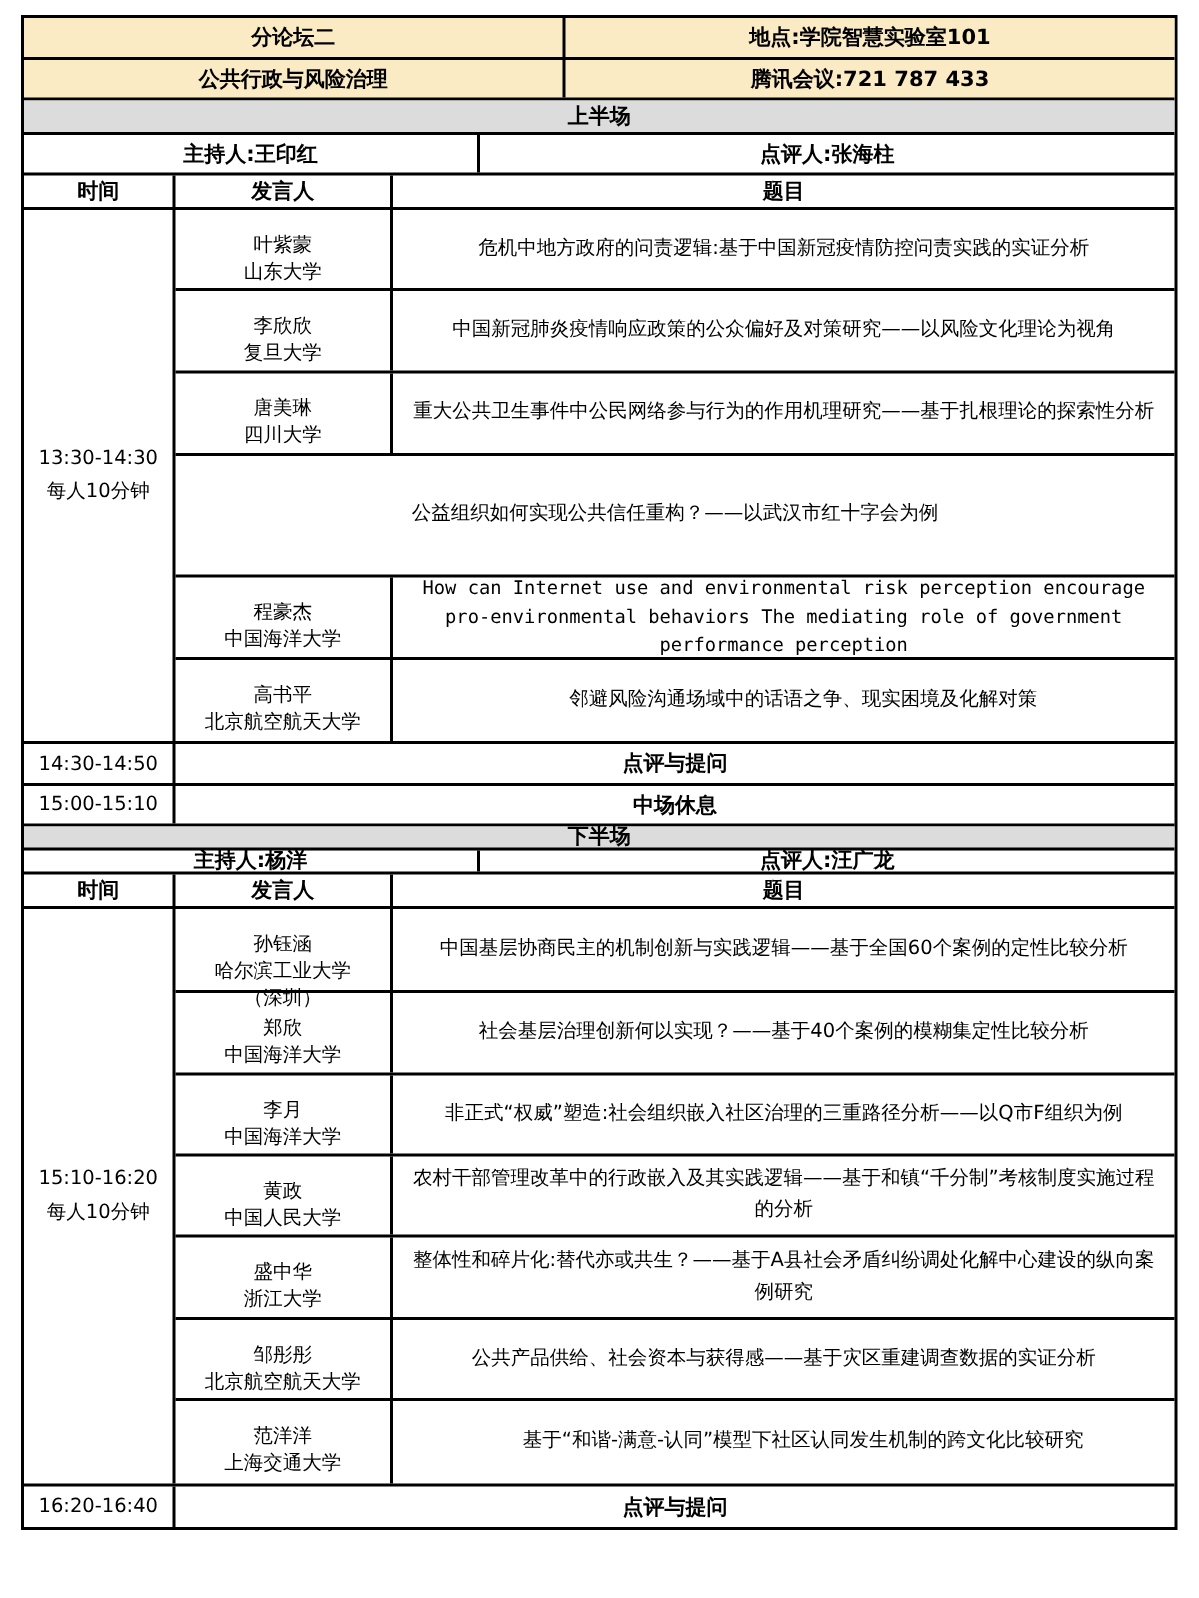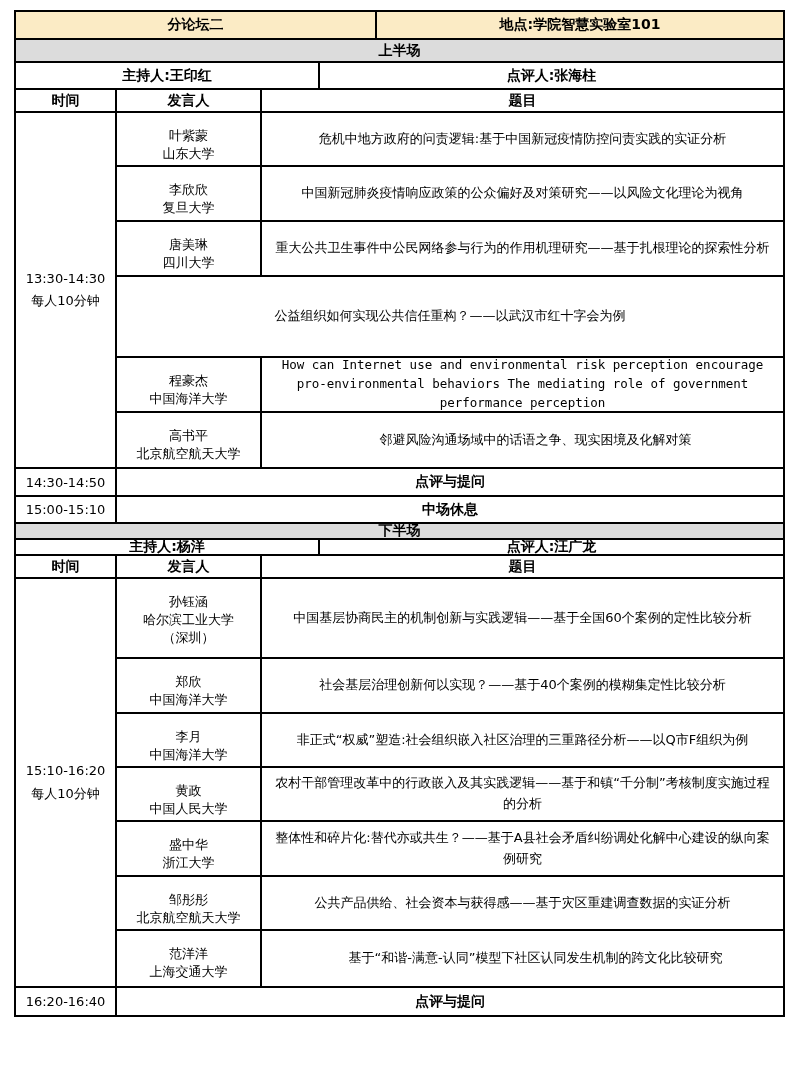--- a/index.html
+++ b/index.html
@@ -30,38 +30,42 @@
   .fs13  { font-size:13px; }
 
   
   .section-body { display:flex; border-bottom:2px solid #000; box-sizing:border-box; }
   .time-cell { width:101px; border-right:2px solid #000; box-sizing:border-box;
     display:flex; flex-direction:column; justify-content:center; align-items:center;
     text-align:center; font-size:13px; line-height:1.7; }
   .rows-col { flex:1; display:flex; flex-direction:column; }
   .srow { display:flex; border-bottom:2px solid #000; box-sizing:border-box; }
   .srow.last { border-bottom:none;gap:26px; }
-  .srow.h54{height:54px}.srow.h55{height:55px}.srow.h80{height:80px}.srow.h81{height:81px}
+  .srow.h54{height:54px}.srow.h55{height:55px}.srow.h80{height:56px}.srow.h81{height:81px}
   .speaker-cell { width:145px; border-right:2px solid #000; box-sizing:border-box;
     display:flex; flex-direction:column; justify-content:space-evenly; align-items:center;
     text-align:center; font-size:13px; padding:14px 2px; }
   .title-cell { flex:1; display:flex; align-items:center; justify-content:center;
     text-align:center; font-size:13px; line-height:1.6; padding:2px 8px; box-sizing:border-box; }
   .title-cell.mono { font-family:"DejaVu Sans Mono", monospace; font-size:12.5px; line-height:1.5; }
 </style>
 </head>
 <body>
 
 <div class="page">
   <div class="table">
 
     <div class="trow h28 cream">
       <div class="cell w361 bold fs14">分论坛二</div>
       <div class="cell wrest bold fs14">地点:学院智慧实验室101</div>
     </div>
+    <div class="trow h27 cream">
+      <div class="cell w361 bold fs14">公共行政与风险治理</div>
+      <div class="cell wrest bold fs14">腾讯会议:721 787 433</div>
+    </div>
 
     <div class="trow h23 band">
       <div class="cell wrest bold fs14">上半场</div>
     </div>
     <div class="trow h27">
       <div class="cell w304 bold fs14">主持人:王印红</div>
       <div class="cell wrest bold fs14">点评人:张海柱</div>
     </div>
     <div class="trow h23">
       <div class="cell wtime bold fs14">时间</div>

